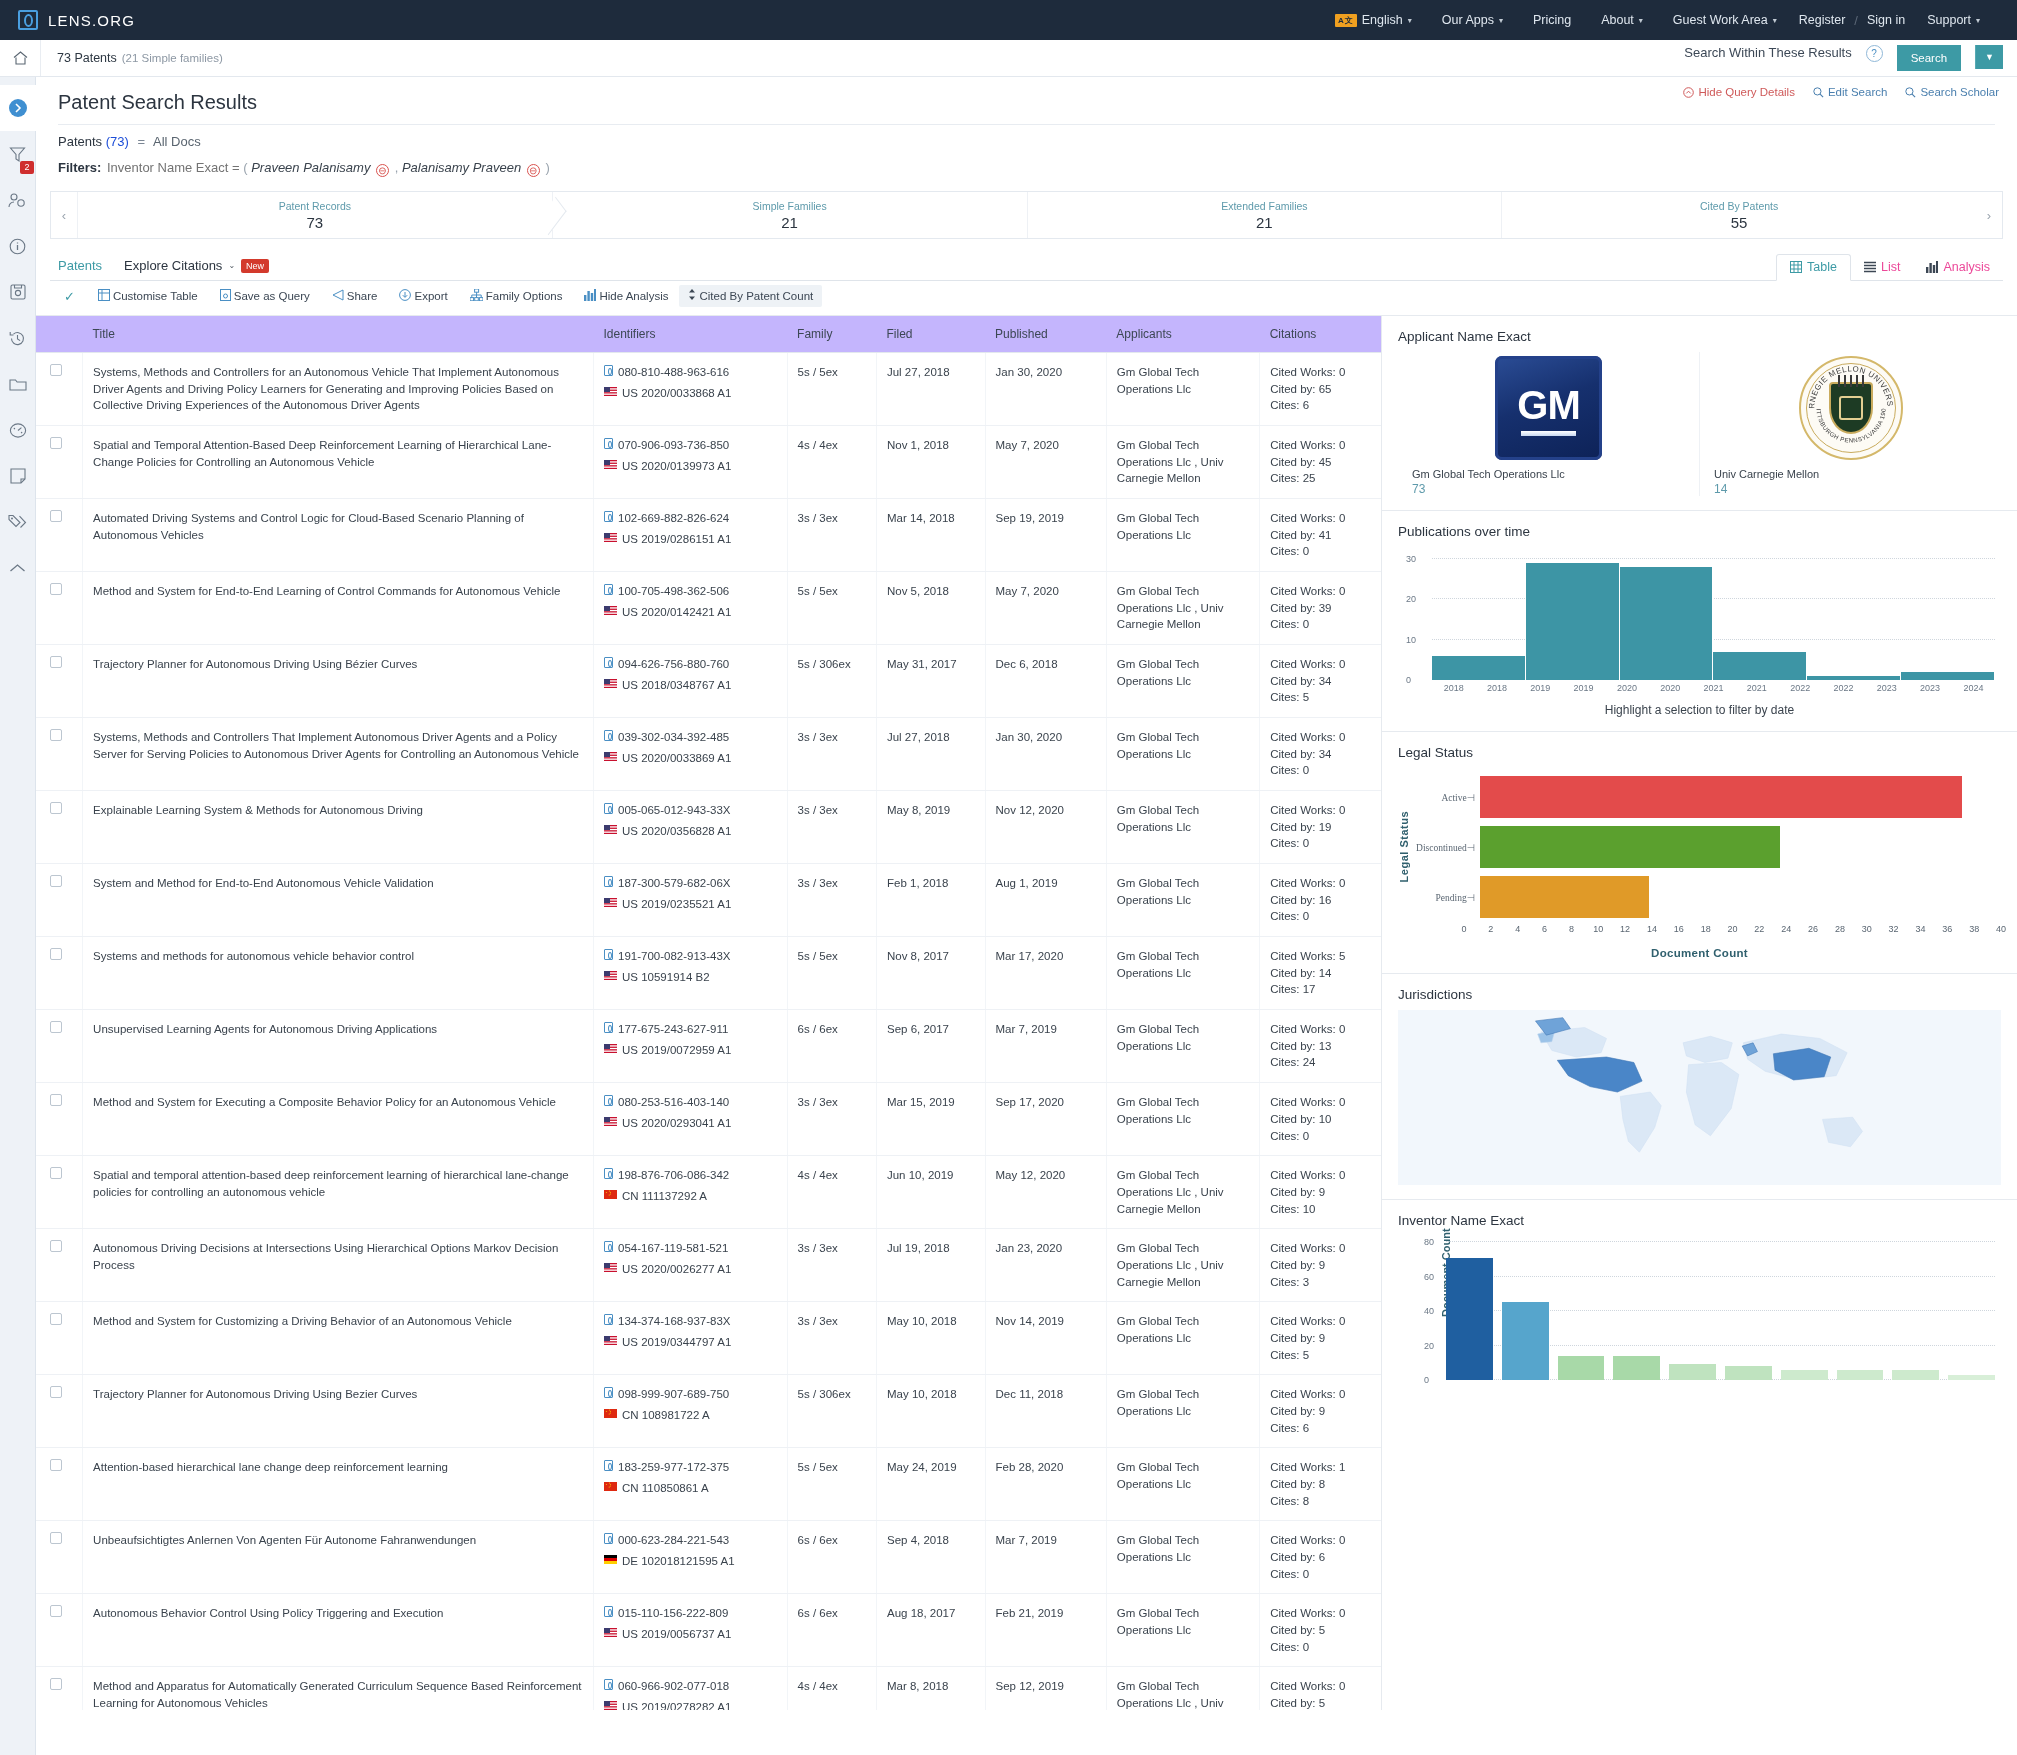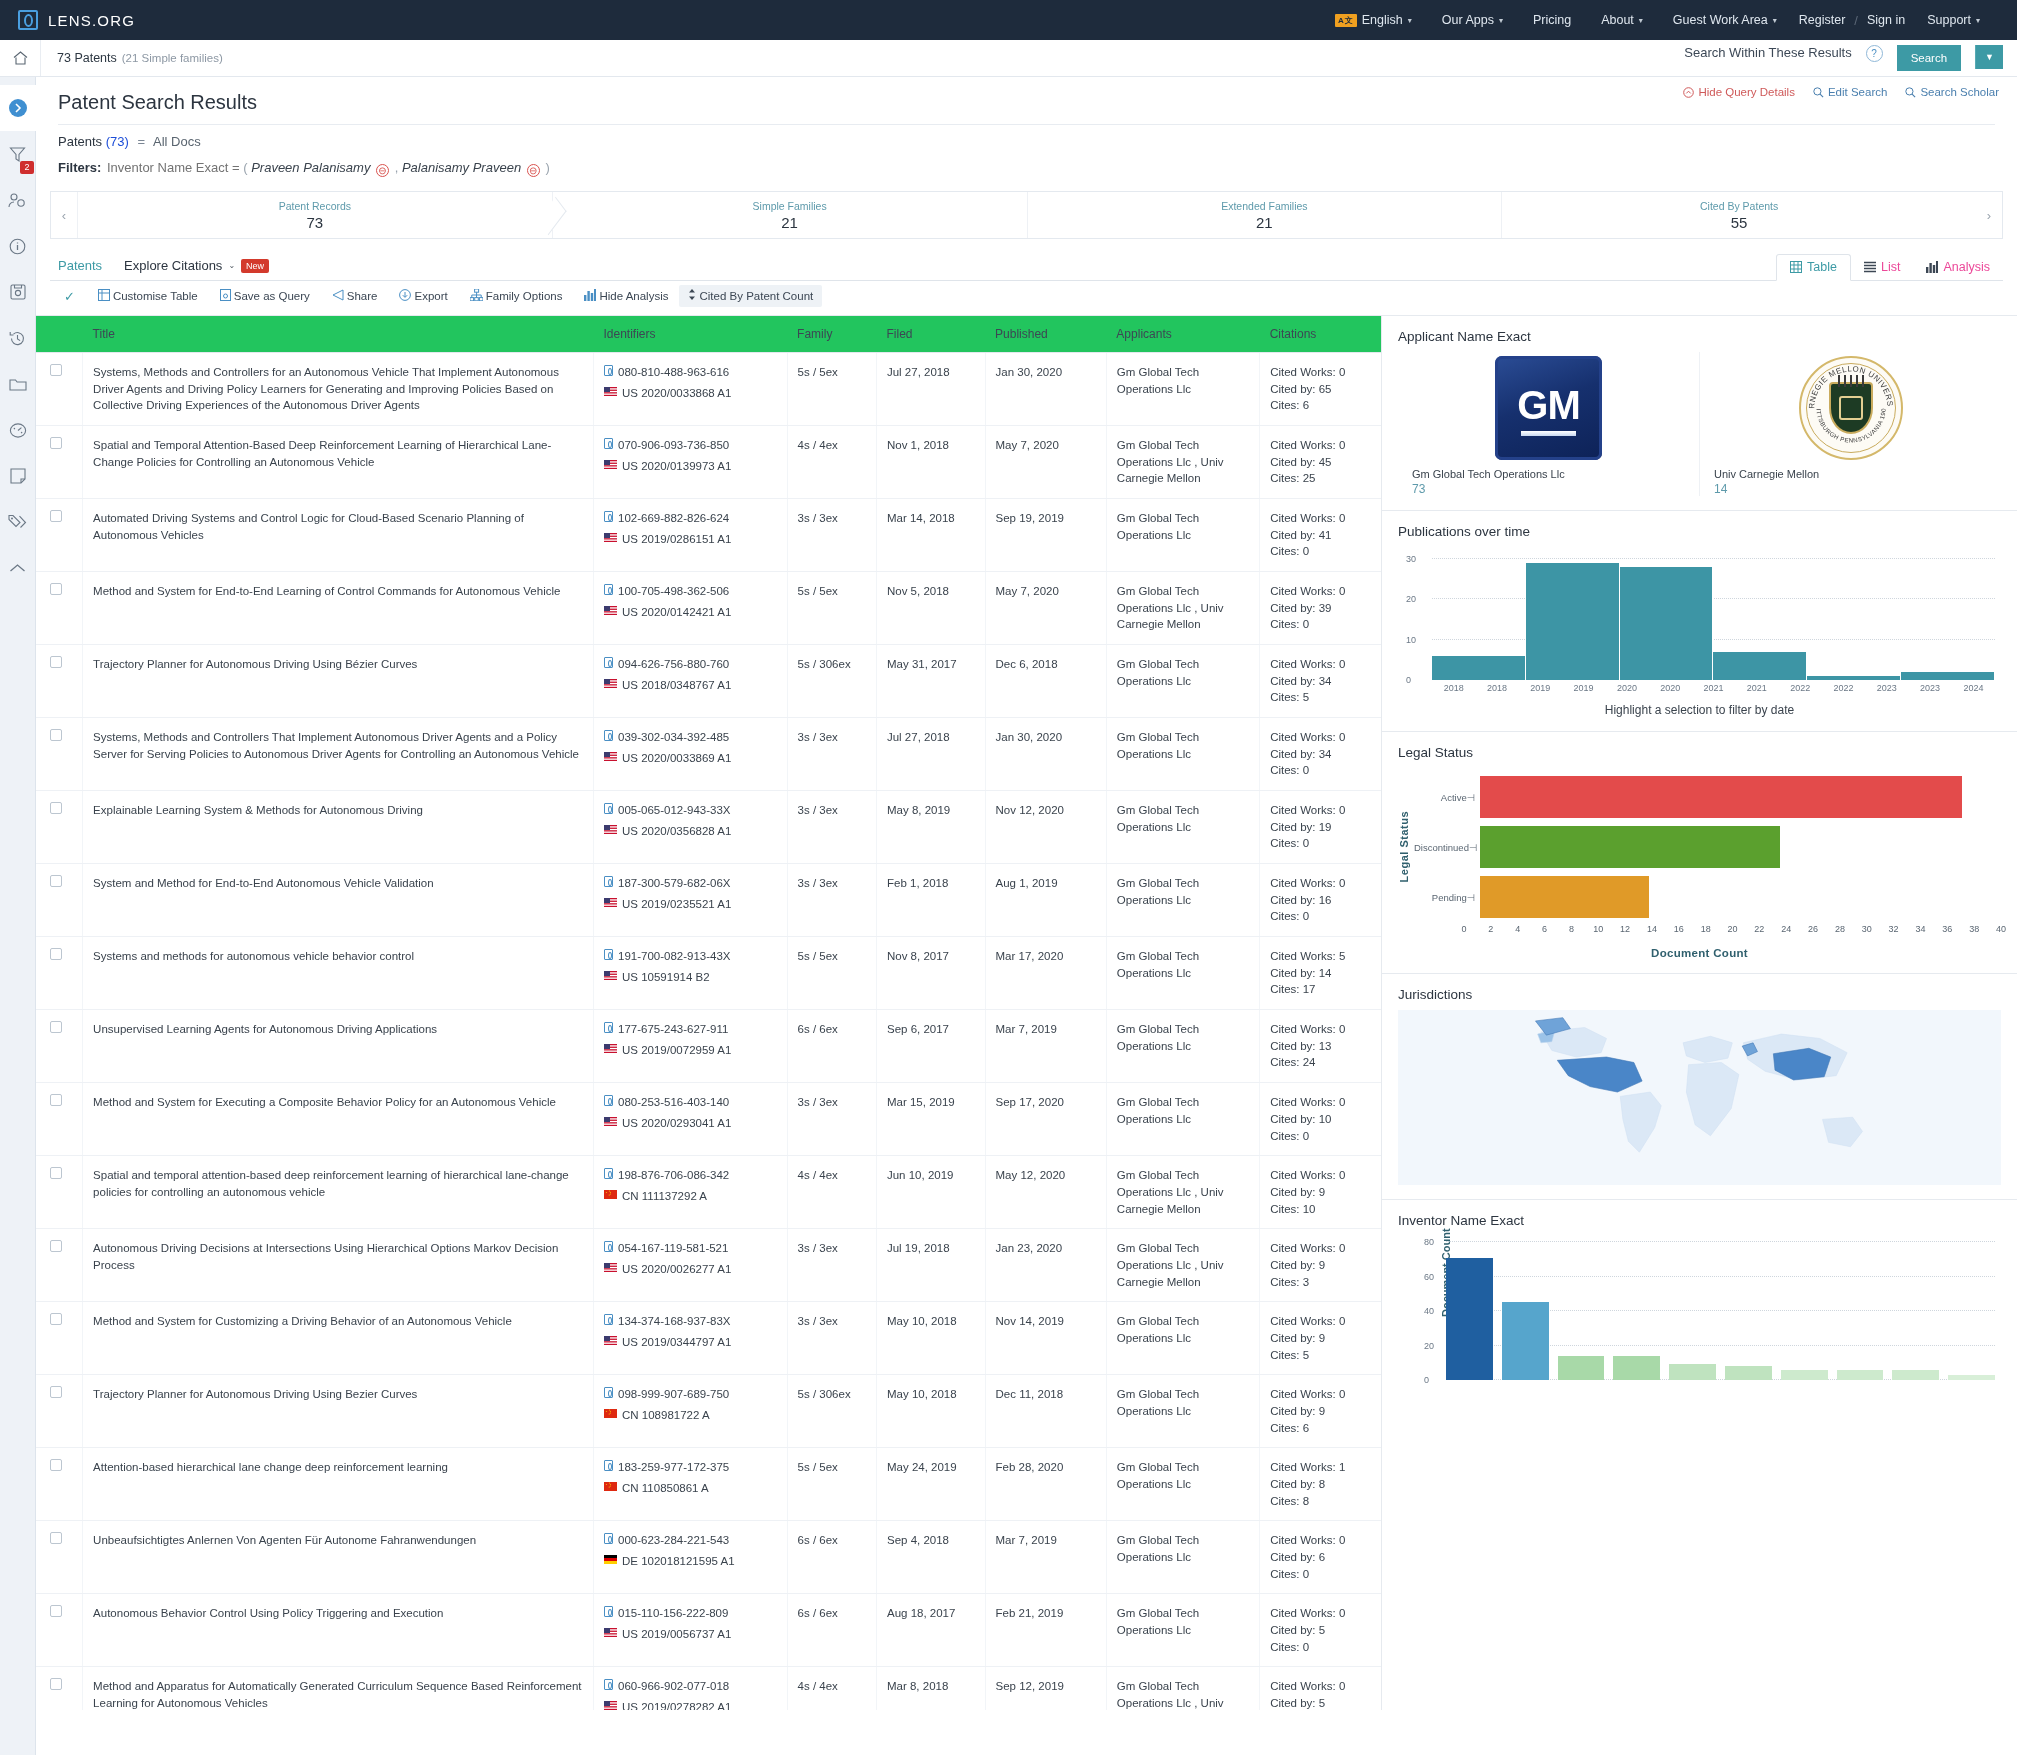--- a/index.html
+++ b/index.html
@@ -174,21 +174,21 @@
   .tb-check { color: #3d9aa5; font-size: 13px; padding: 0 12px 0 14px; cursor: pointer; }
   .tb-sort { background: #eef2f6; padding: 4px 9px; border-radius: 2px; }
 
   
   .split { display: flex; margin: 4px 0 0 0; height: 1395px; }
   .tablewrap { width: 1345px; border-top: 1px solid #e6eaef; overflow: hidden; }
   .aside { flex: 1; border-left: 1px solid #e6eaef; border-top: 1px solid #e6eaef; overflow: hidden; }
 
   table.results { width: 100%; border-collapse: collapse; font-size: 11.5px; }
   table.results thead th {
-    background: #22c55e; color: #3c4754; font-weight: normal; font-size: 12px;
+    background: #c4b5fd; color: #3c4754; font-weight: normal; font-size: 12px;
     text-align: left; padding: 11px 10px; border-bottom: 1px solid #e3e8ee; white-space: nowrap;
   }
   table.results tbody td {
     padding: 11px 10px; border-bottom: 1px solid #eef1f5; vertical-align: top;
     border-left: 1px solid #f2f5f8; line-height: 1.45; color: #3a434d;
   }
   table.results tbody td:first-child { border-left: none; }
   .c-check { width: 34px; padding-left: 14px !important; }
   .cb { width: 12px; height: 12px; border: 1px solid #bcc6d0; border-radius: 2px; display: block; cursor: pointer; background:#fff; }
   .c-title { width: 400px; }
@@ -272,21 +272,21 @@
   .hxaxis { display: flex; margin: 3px 6px 0 34px; }
   .hxlab { font-size: 9px; color: #6b7886; text-align: center; }
 
   
   .hbchart { position: relative; margin: 12px 0 0 0; display: flex; }
   .hb-ylabel {
     writing-mode: vertical-rl; transform: rotate(180deg);
     font-size: 11px; color: #30606e; font-weight: bold; letter-spacing: .5px;
     align-self: center; margin-right: 4px;
   }
-  .hb-rows { flex: 1; }
+  .hb-rows { flex: 1; font-family: Liberation Serif, serif; }
   .hb-row { display: flex; align-items: center; height: 50px; }
   .hb-cat { width: 66px; text-align: right; font-size: 9.5px; color: #5a6672; padding-right: 5px; }
   .hb-track { flex: 1; position: relative; height: 100%; }
   .hb-fill { position: absolute; left: 0; top: 4px; bottom: 4px; }
   .hb-axis { display: flex; margin-left: 66px; position: relative; height: 15px; }
   .hb-tick { font-size: 9px; color: #5a6672; position: absolute; transform: translateX(-50%); top: 2px; }
 
   
   .mapbox { height: 175px; background: #f2f7fc; position: relative; overflow: hidden; }
 

